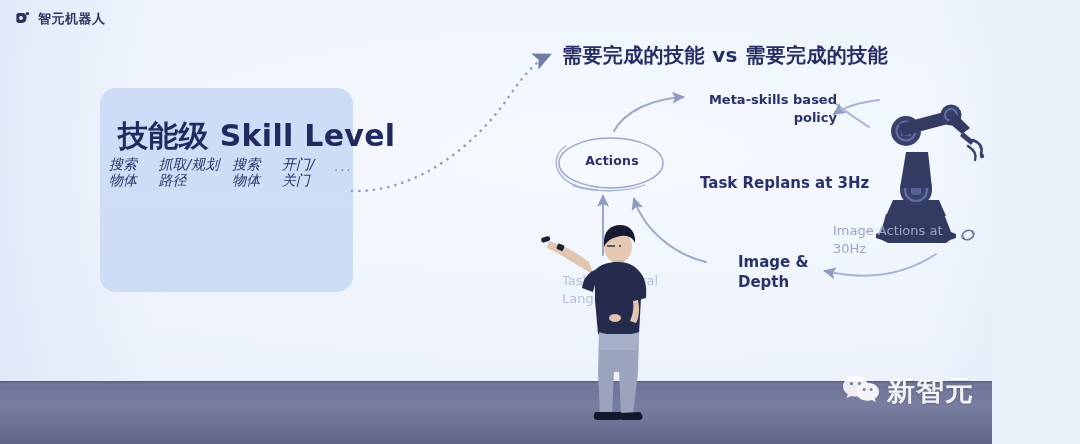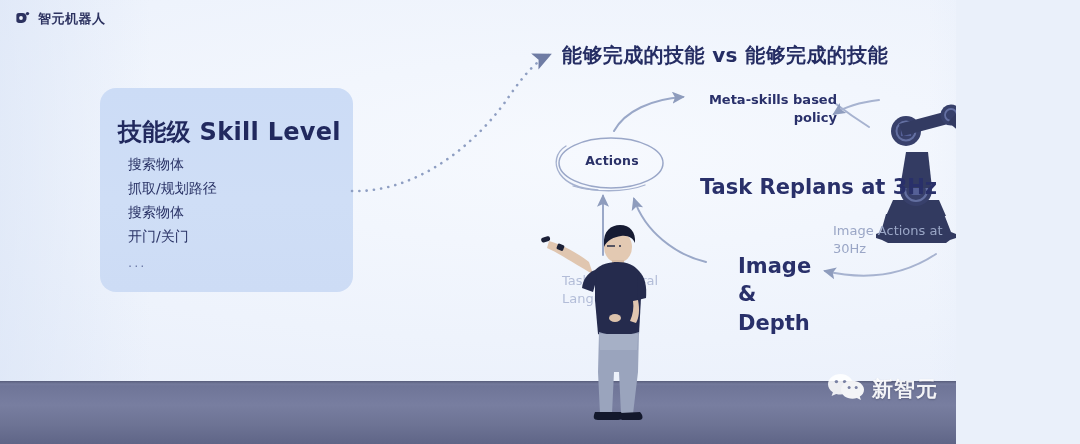--- a/index.html
+++ b/index.html
@@ -4,20 +4,21 @@
 <style>
   html,body{margin:0;padding:0;}
   body{
     width:1080px;height:444px;overflow:hidden;
     font-family:"Liberation Sans","DejaVu Sans",sans-serif;
     background:#eaf0fa;
   }
   #stage{
     position:relative;width:956px;height:444px;overflow:hidden;
     background:linear-gradient(180deg,#e9effb 0%,#eef3fc 30%,#f2f6fd 60%,#f4f7fd 88%);
+    padding-left:36px;
   }
   
   .screen{
     position:absolute;left:0;top:0;width:1080px;height:381px;
     background:
       radial-gradient(120% 90% at 55% 40%, #f6f9fe 0%, #eef3fc 55%, #e8eefa 100%);
   }
   .screen:after{
     content:"";position:absolute;inset:0;
     background:linear-gradient(90deg, rgba(215,226,245,.55) 0%, rgba(255,255,255,0) 14%, rgba(255,255,255,0) 86%, rgba(214,225,244,.5) 100%);
@@ -42,66 +43,66 @@
     font-family:"DejaVu Sans","Liberation Sans",sans-serif;
   }
   
   .panel{
     position:absolute;left:100px;top:88px;width:253px;height:204px;
     background:linear-gradient(180deg,#ccdcf6 0%,#cfdef6 55%,#cddcf5 100%);
     border-radius:16px;
   }
   .panel-title{
     position:absolute;left:18px;top:28px;
-    font-size:24px;font-weight:700;color:#21295e;letter-spacing:.3px;
+    font-size:30px;font-weight:700;color:#21295e;letter-spacing:.3px;
     font-family:"DejaVu Sans","Liberation Sans",sans-serif;
     white-space:nowrap;
   }
   .panel-list{
-    position:absolute;left:28px;top:68px;
-    display:flex;flex-direction:column;gap:8px;
+    position:absolute;left:9px;top:68px;
+    display:flex;flex-direction:row;gap:8px;font-style:italic;
   }
   .panel-item{
     font-size:14px;color:#2a3366;line-height:1.15;
     font-family:"DejaVu Sans","Liberation Sans",sans-serif;
   }
   .panel-item.ellipsis{color:#6d7ba8;letter-spacing:2px;padding-top:4px;font-size:13px;}
   
   .heading{
     position:absolute;left:562px;top:42px;
     font-size:20px;font-weight:700;color:#252d63;letter-spacing:.4px;
     font-family:"DejaVu Sans","Liberation Sans",sans-serif;white-space:nowrap;
   }
   
   .dlabel{
     position:absolute;color:#29306a;font-size:13px;line-height:1.35;font-weight:600;
     font-family:"DejaVu Sans","Liberation Sans",sans-serif;
   }
   .dlabel.faint{color:#9aa6c6;font-weight:500;}
-  .dlabel.big{font-size:21px;font-weight:700;}
+  .dlabel.big{font-size:15px;font-weight:700;}
   #lbl-meta{left:697px;top:91px;width:140px;text-align:right;}
   #lbl-replan{left:700px;top:173px;}
   #lbl-image{left:711px;top:252px;width:90px;margin-left:27px;}
   #lbl-robot{left:833px;top:222px;width:120px;}
   #lbl-tasknl{left:562px;top:272px;width:120px;color:#b3bdd8;font-weight:500;}
   .workgpt-text{
     position:absolute;left:572px;top:153px;width:80px;text-align:center;
     font-size:12.5px;font-weight:700;color:#2a3168;letter-spacing:.2px;
     font-family:"DejaVu Sans","Liberation Sans",sans-serif;
   }
   svg.overlay{position:absolute;left:0;top:0;width:1080px;height:444px;pointer-events:none;}
   
   .person{position:absolute;left:535px;top:222px;width:120px;height:200px;}
   
   .watermark{
     position:absolute;right:18px;top:372px;display:flex;align-items:center;gap:7px;
     opacity:.92;
   }
   .wm-text{
-    font-size:21px;color:#ffffff;font-weight:600;letter-spacing:1px;
+    font-size:28px;color:#ffffff;font-weight:600;letter-spacing:1px;
     font-family:"DejaVu Sans","Liberation Sans",sans-serif;
     text-shadow:0 1px 2px rgba(40,44,70,.35);
   }
 </style>
 </head>
 <body>
 
 <div id="stage">
 
   <div class="screen"></div>
@@ -122,21 +123,21 @@
     <div class="panel-title">技能级 Skill Level</div>
     <div class="panel-list">
       <div class="panel-item">搜索物体</div>
       <div class="panel-item">抓取/规划路径</div>
       <div class="panel-item">搜索物体</div>
       <div class="panel-item">开门/关门</div>
       <div class="panel-item ellipsis">...</div>
     </div>
   </div>
 
-  <div class="heading">能够完成的技能 vs 能够完成的技能</div>
+  <div class="heading">需要完成的技能 vs 需要完成的技能</div>
 
   <svg class="overlay">
     <defs>
       <marker id="ah" markerWidth="7" markerHeight="7" refX="5.4" refY="3" orient="auto">
         <path d="M0,0 L6.4,3 L0,6 L1.4,3 Z" fill="#8e9cbd"></path>
       </marker>
       <marker id="ahd" markerWidth="8" markerHeight="8" refX="6" refY="3.4" orient="auto">
         <path d="M0,0 L7.2,3.4 L0,6.8 L1.6,3.4 Z" fill="#6f7ca4"></path>
       </marker>
     </defs>

